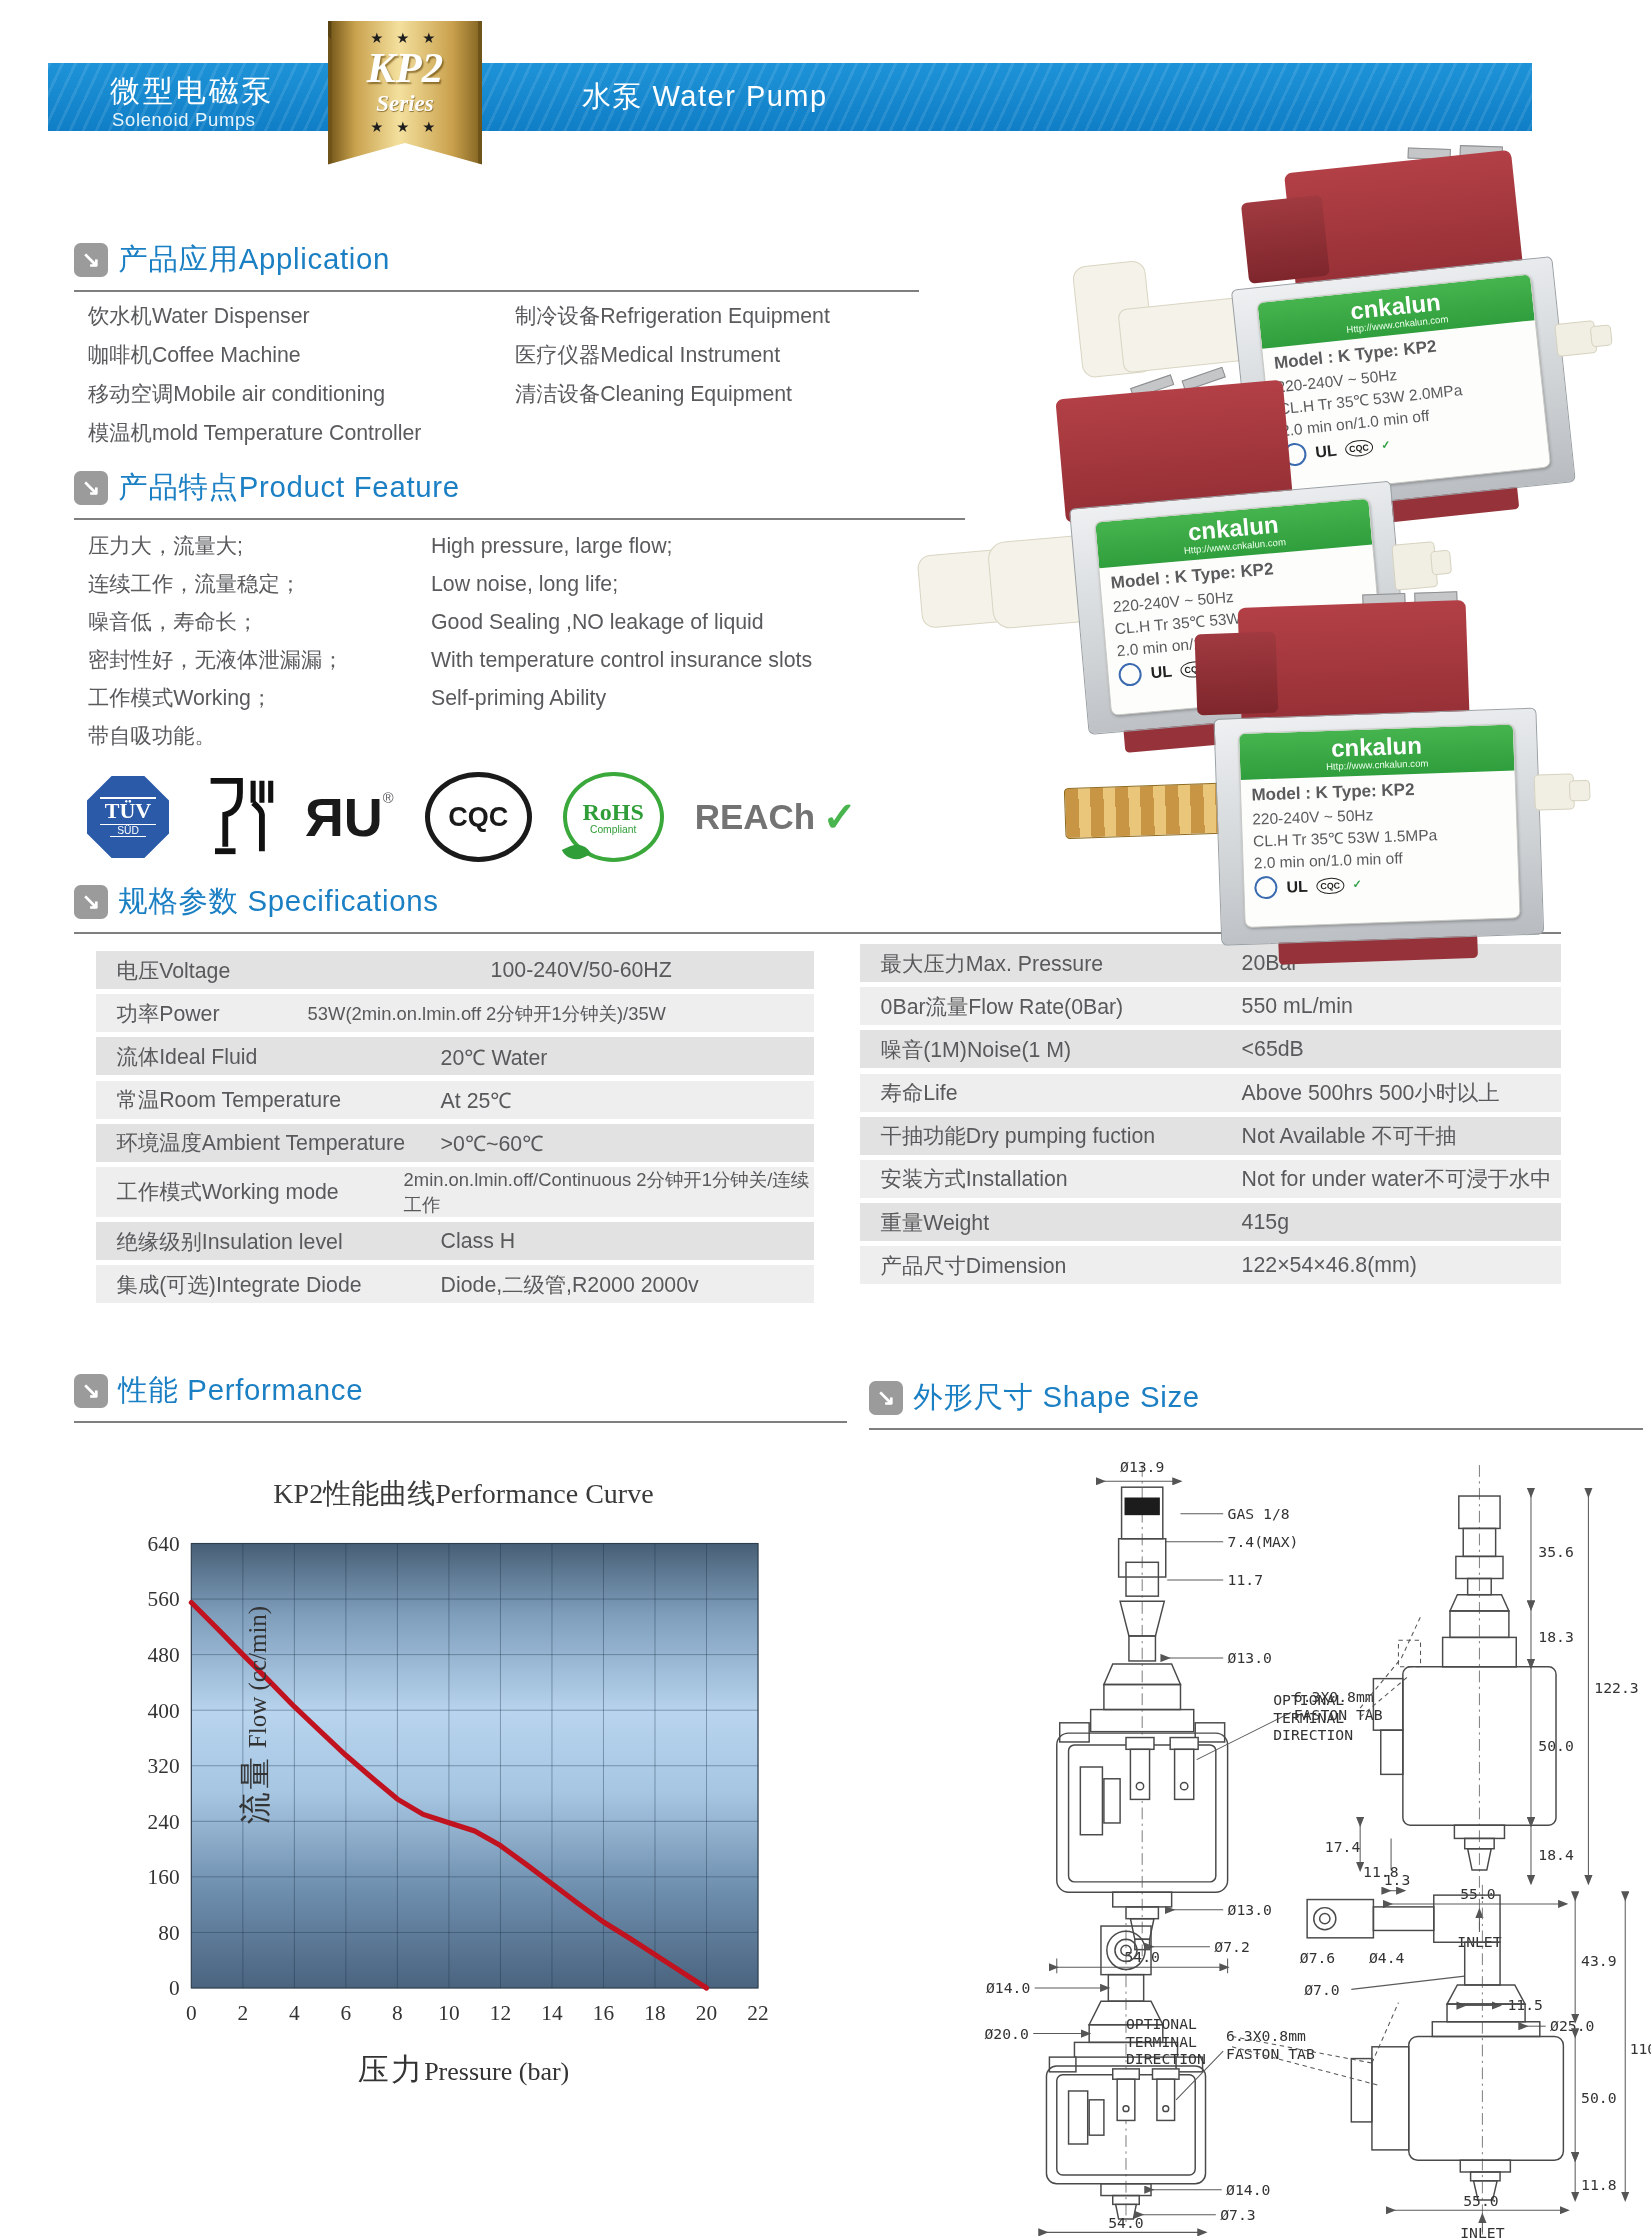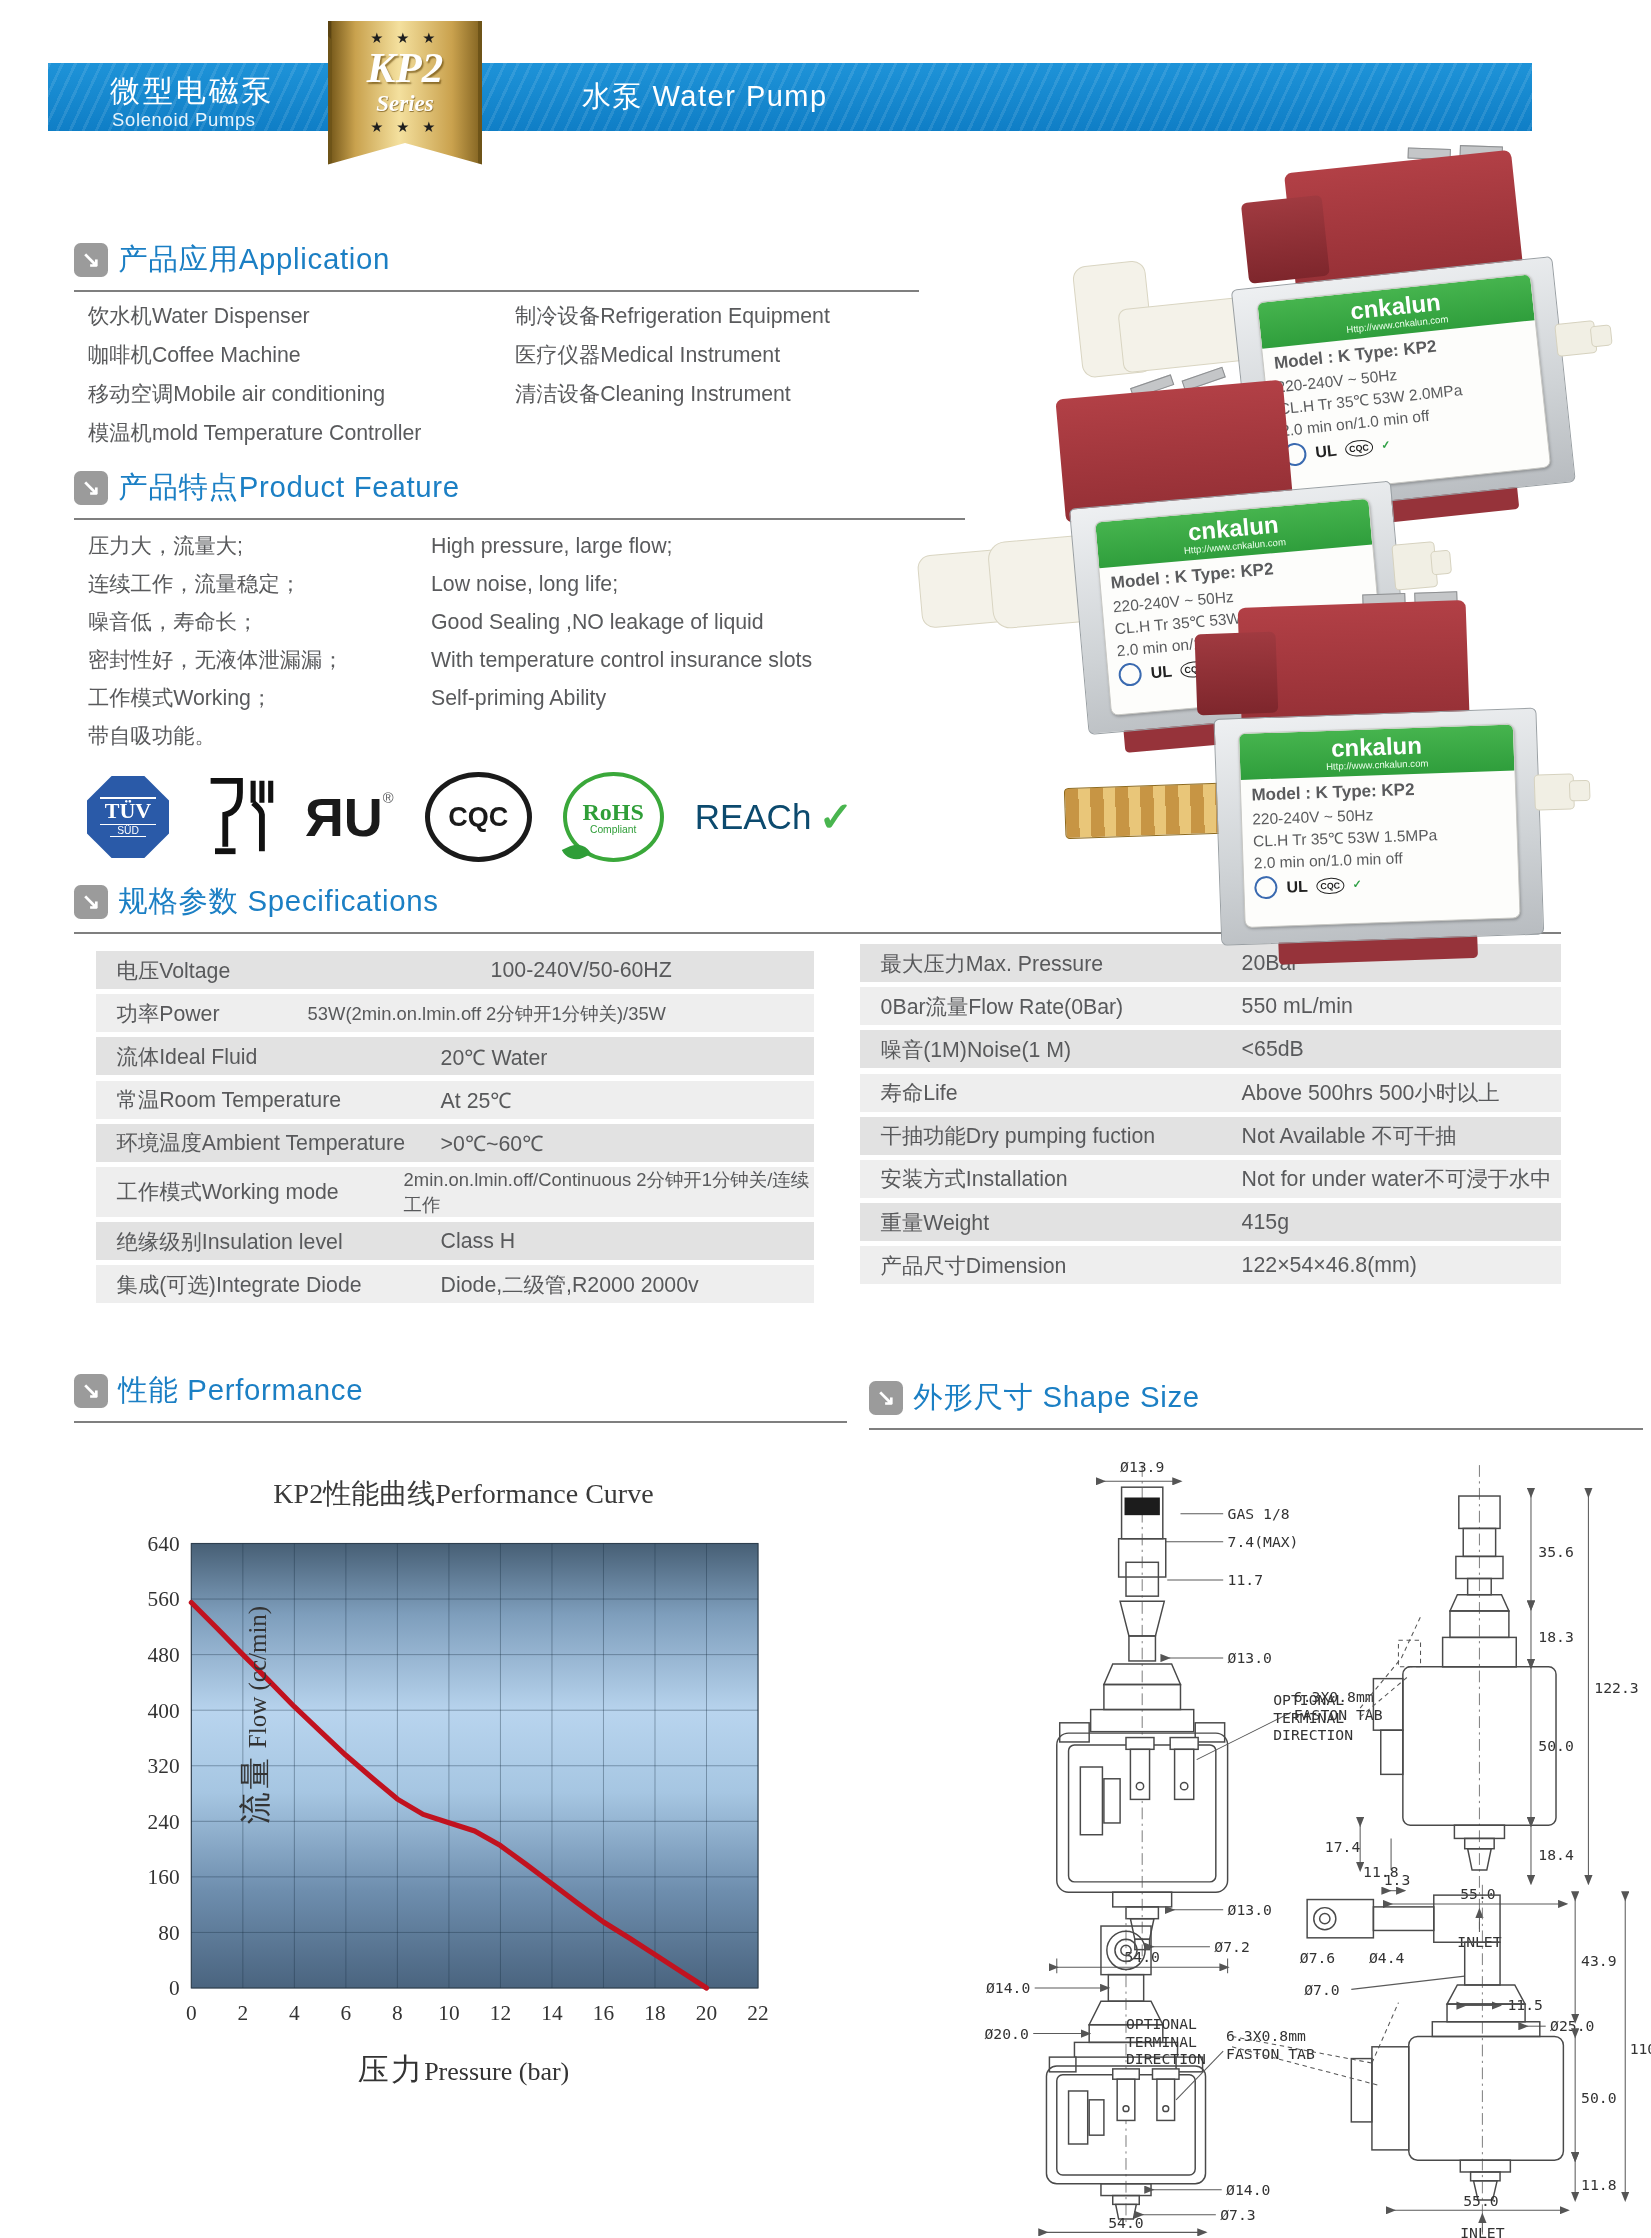--- a/index.html
+++ b/index.html
@@ -53,21 +53,21 @@
   .ul-reg{font-size:14.7px;vertical-align:top;}
   .cqc{width:97px;height:80px;border:5.9px solid #1a1a1a;border-radius:50%;
        display:flex;align-items:center;justify-content:center;font-size:27px;font-weight:bold;color:#1a1a1a;}
   .rohs{width:93px;height:82px;border:4.4px solid #3aa83a;border-radius:50%;position:relative;
         display:flex;flex-direction:column;align-items:center;justify-content:center;}
   .rohs-t{font-family:"Liberation Serif",serif;font-weight:bold;font-size:24px;color:#2f9e38;line-height:1;}
   .rohs-c{font-size:10.3px;color:#2f9e38;}
   .rohs-leaf{position:absolute;left:-2.9px;bottom:-1.5px;width:25px;height:16px;background:#2f9e38;
              border-radius:0 16px 0 16px;transform:rotate(-25deg);}
   .reach{display:flex;align-items:center;gap:7.4px;}
-  .reach-t{font-size:35px;font-weight:normal;color:#0c4a6e;}
+  .reach-t{font-size:35px;font-weight:bold;color:#737373;}
   .reach-k{font-size:41px;font-weight:bold;color:#49b54f;}
 
   
   .spec-col{display:flex;flex-direction:column;gap:5.2px;}
   .spec-row{display:flex;align-items:center;min-height:38px;padding:0 0 0 20.6px;}
   .spec-row:nth-child(odd){background:#e2e2e2;}
   .spec-row:nth-child(even){background:#eeeeee;}
   .spec-label{width:324px;flex:0 0 auto;font-size:21.3px;color:#58595b;}
   .spec-value{flex:1;font-size:21.3px;color:#58595b;}
   .spec-value.sm{font-size:18.4px;}
@@ -229,21 +229,21 @@
   <div class="abs sec-rule" style="left:74px;top:290px;width:845px;"></div>
   <div class="abs" style="left:88px;top:297px;width:412px;">
     <div class="app-item" style="line-height:39px;">饮水机Water Dispenser</div>
     <div class="app-item" style="line-height:39px;">咖啡机Coffee Machine</div>
     <div class="app-item" style="line-height:39px;">移动空调Mobile air conditioning</div>
     <div class="app-item" style="line-height:39px;">模温机mold Temperature Controller</div>
   </div>
   <div class="abs" style="left:515px;top:297px;width:427px;">
     <div class="app-item" style="line-height:39px;">制冷设备Refrigeration Equipment</div>
     <div class="app-item" style="line-height:39px;">医疗仪器Medical Instrument</div>
-    <div class="app-item" style="line-height:39px;">清洁设备Cleaning Instrument</div>
+    <div class="app-item" style="line-height:39px;">清洁设备Cleaning Equipment</div>
   </div>
 
   <div class="abs sec-head" style="left:74px;top:468px;">
     <div class="sec-icon">↘</div>
     <div class="sec-title">产品特点Product Feature</div>
   </div>
   <div class="abs sec-rule" style="left:74px;top:518px;width:891px;"></div>
   <div class="abs" style="left:88px;top:527px;width:339px;">
     <div class="feat-cn" style="line-height:38px;">压力大，流量大;</div>
     <div class="feat-cn" style="line-height:38px;">连续工作，流量稳定；</div>

